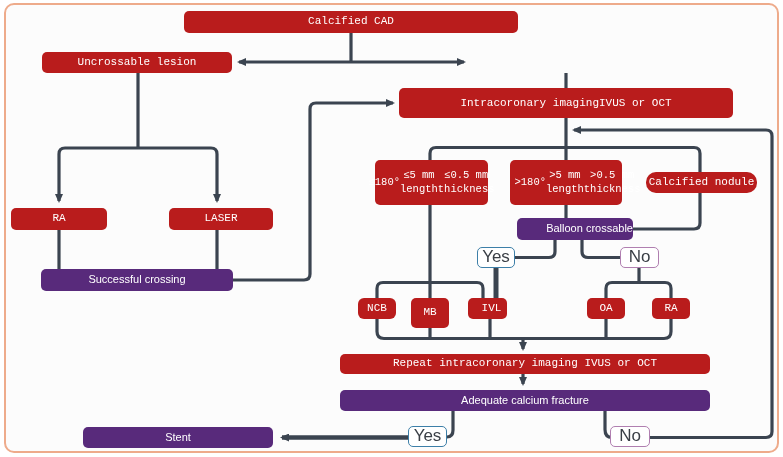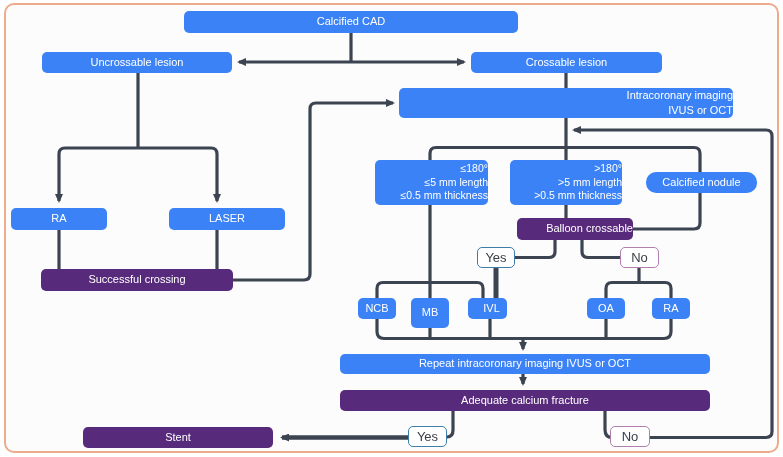--- a/index.html
+++ b/index.html
@@ -3,24 +3,24 @@
 <meta charset="utf-8">
 <style>
   html,body{margin:0;padding:0;background:#fff;}
   .canvas{position:relative;width:783px;height:457px;background:#ffffff;overflow:hidden;
           font-family:"Liberation Sans", sans-serif;}
   .frame{position:absolute;left:4px;top:3px;width:775px;height:450px;box-sizing:border-box;
          border:2px solid #eeab8b;border-radius:10px;background:#fcfcfc;z-index:0;}
   .wires{position:absolute;left:0;top:0;z-index:1;}
   .node{position:absolute;box-sizing:border-box;display:flex;align-items:center;justify-content:center;
         border-radius:5px;color:#ffffff;font-size:11px;line-height:1.2;text-align:center;z-index:2;}
-  .teal{background:#3b82f6;}
+  .teal{background:#b91c1c;font-family:Liberation Mono, monospace;}
   .purple{background:#582a7b;}
-  .multi{flex-direction:column;font-size:10.5px;line-height:1.32;align-items:flex-end;}
-  .yn{background:#ffffff;color:#3a3f46;border-radius:5px;font-size:13px;}
+  .multi{font-size:10.5px;line-height:1.32;}
+  .yn{background:#ffffff;color:#3a3f46;border-radius:5px;font-size:17px;}
   .yn-blue{border:1.5px solid #3d7fa8;}
   .yn-pink{border:1.5px solid #b07fb0;}
 </style>
 </head>
 <body>
 
 <div class="canvas">
   <div class="frame"></div>
 
   <svg class="wires" width="783" height="457" viewBox="0 0 783 457">
@@ -67,34 +67,31 @@
   </svg>
 
   <div class="node teal" style="left:184px;top:11px;width:334px;height:22px;">
     <span>Calcified CAD</span>
   </div>
 
   <div class="node teal" style="left:42px;top:52px;width:190px;height:21px;">
     <span>Uncrossable lesion</span>
   </div>
 
-  <div class="node teal" style="left:471px;top:52px;width:191px;height:21px;">
-    <span>Crossable lesion</span>
-  </div>
 
   <div class="node teal multi" style="left:399px;top:88px;width:334px;height:30px;font-size:11px;">
     <span>Intracoronary imaging</span>
     <span>IVUS or OCT</span>
   </div>
 
   <div class="node teal" style="left:11px;top:208px;width:96px;height:22px;">
     <span>RA</span>
   </div>
 
-  <div class="node teal" style="left:169px;top:208px;width:116px;height:22px;">
+  <div class="node teal" style="left:169px;top:208px;width:104px;height:22px;">
     <span>LASER</span>
   </div>
 
   <div class="node purple" style="left:41px;top:269px;width:192px;height:22px;">
     <span>Successful crossing</span>
   </div>
 
   <div class="node teal multi" style="left:375px;top:160px;width:113px;height:45px;">
     <span>≤180°</span>
     <span>≤5 mm length</span>
@@ -116,21 +113,21 @@
   </div>
 
   <div class="node yn yn-blue" style="left:477px;top:247px;width:38px;height:21px;">
     <span>Yes</span>
   </div>
 
   <div class="node yn yn-pink" style="left:620px;top:247px;width:39px;height:21px;">
     <span>No</span>
   </div>
 
-  <div class="node teal" style="left:358px;top:298px;width:38px;height:21px;">
+  <div class="node teal" style="left:358px;top:298px;width:38px;height:21px;border-radius:6px;">
     <span>NCB</span>
   </div>
 
   <div class="node teal" style="left:411px;top:298px;width:38px;height:30px;">
     <span>MB</span>
   </div>
 
   <div class="node teal" style="left:468px;top:298px;width:39px;height:21px;padding-left:8px;">
     <span>IVL</span>
   </div>

